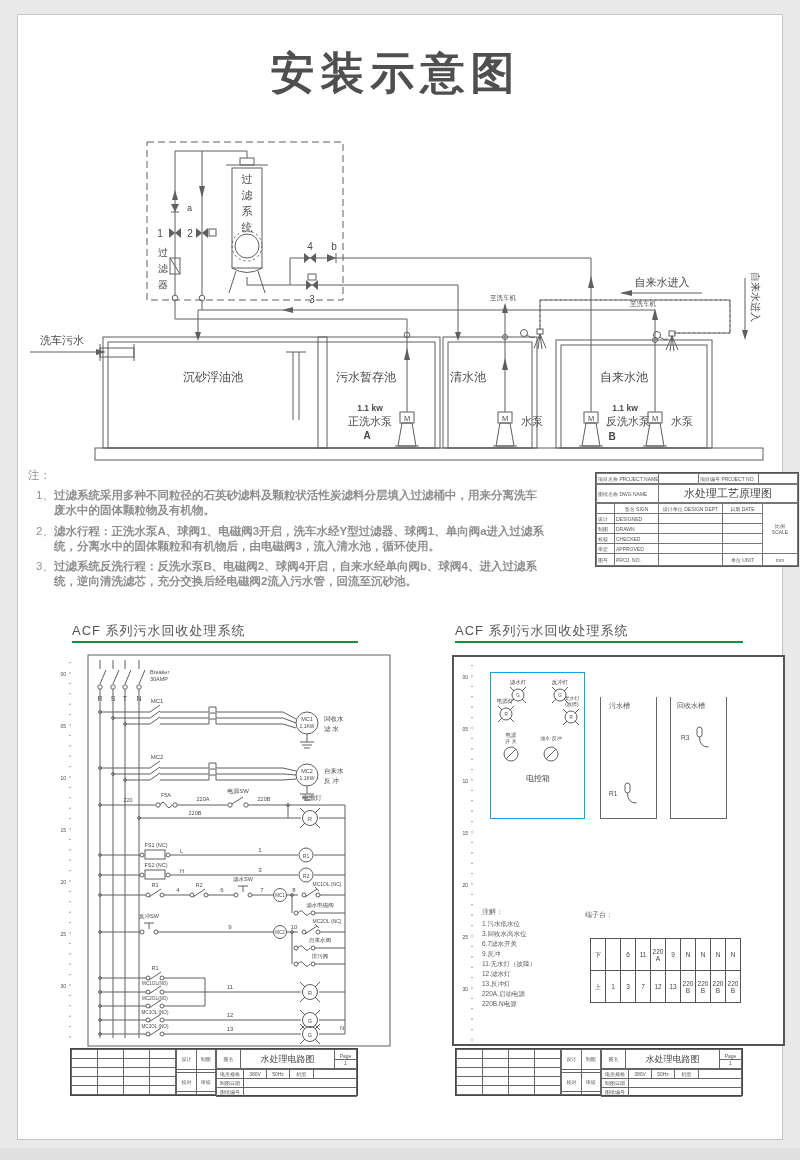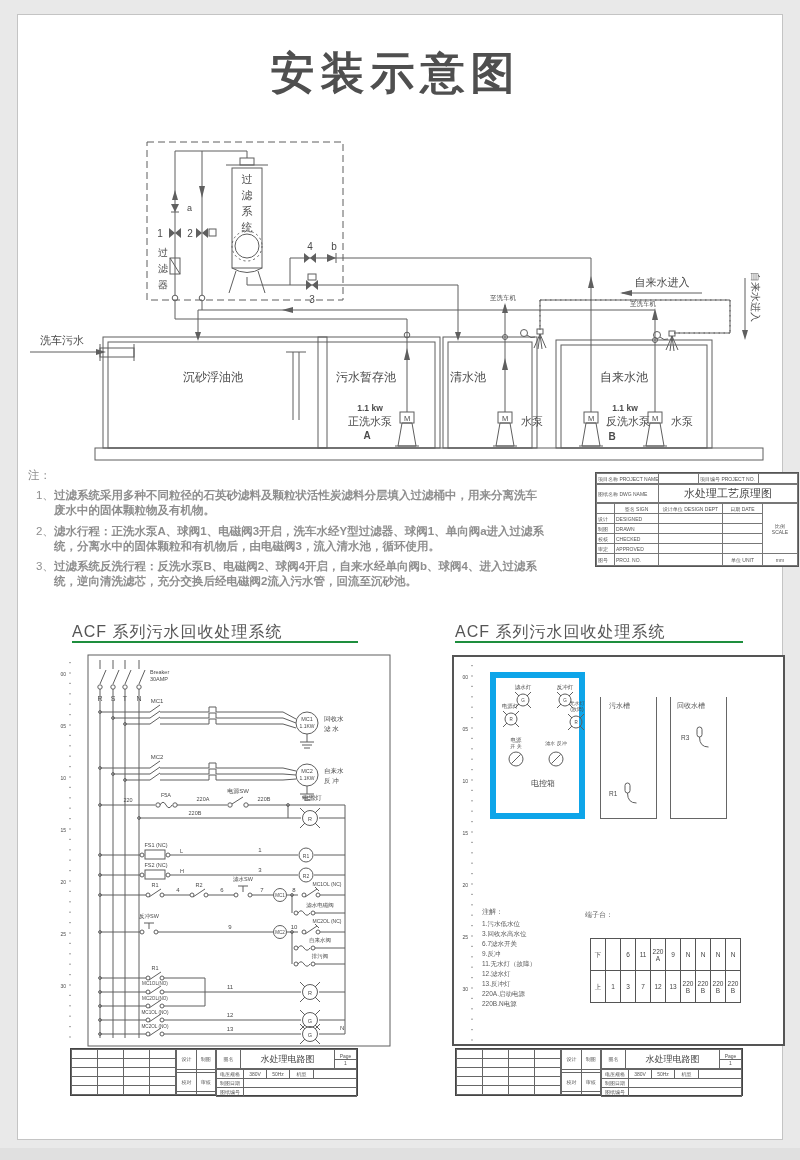--- a/index.html
+++ b/index.html
@@ -11,24 +11,24 @@
 svg polygon { fill:#5f5f5f; stroke:none; }
 svg text { fill:#4a4a4a; stroke:none; font-family:"Liberation Sans", sans-serif; }
 .notes { position:absolute; left:28px; top:468px; width:518px; color:#8e8e8e; font-size:11.5px; line-height:1.32; }
 .note-item { display:flex; margin-top:5px; }
 .note-no { width:26px; flex:none; padding-left:8px; }
 .note-text { flex:1;font-weight:bold; }
 .tb { position:absolute; left:548px; top:472px; width:204px; border:1px solid #555; background:#fff;margin-left:47px; }
 .tb table { border-collapse:collapse; width:100%; table-layout:fixed; }
 .tb td { border:1px solid #777; font-size:5px; color:#555; padding:0 1px; height:10px; overflow:hidden; white-space:nowrap; }
 .tb .big { font-size:11px; color:#444; text-align:center; }
-.sec-header { position:absolute; font-size:16px; color:#555; letter-spacing:1px; }
+.sec-header { position:absolute; font-size:13px; color:#555; letter-spacing:1px; }
 .green-line { position:absolute; height:2px; background:#1e8e3e; }
 .panel { position:absolute; border:2px solid #555; background:#fff; }
-.cbox { position:absolute; border:6px solid #0ea5e9; }
+.cbox { position:absolute; border:1px solid #0ea5e9; }
 .tank { position:absolute; border-left:1px solid #666; border-right:1px solid #666; border-bottom:1px solid #666; }
 .tank-label { position:absolute; font-size:7px; color:#555; }
 .rnotes { position:absolute; font-size:6.5px; color:#5a5a5a; line-height:10px; }
 .rnotes .t { font-size:7px; margin-bottom:2px; }
 .tterm { position:absolute; border-collapse:collapse; }
 .tterm td { border:1px solid #555; width:15px; height:32px; font-size:6.5px; color:#444; text-align:center; line-height:7px; word-break:break-all; padding:0; }
 .strip { position:absolute; display:flex; border:1.5px solid #444; background:#fff; height:48px; }
 .strip table { border-collapse:collapse; table-layout:fixed; height:100%; }
 .strip td { border:1px solid #666; font-size:5px; color:#555; text-align:center; padding:0; overflow:hidden; white-space:nowrap; }
 .strip .nm { font-size:9px; color:#444; }

